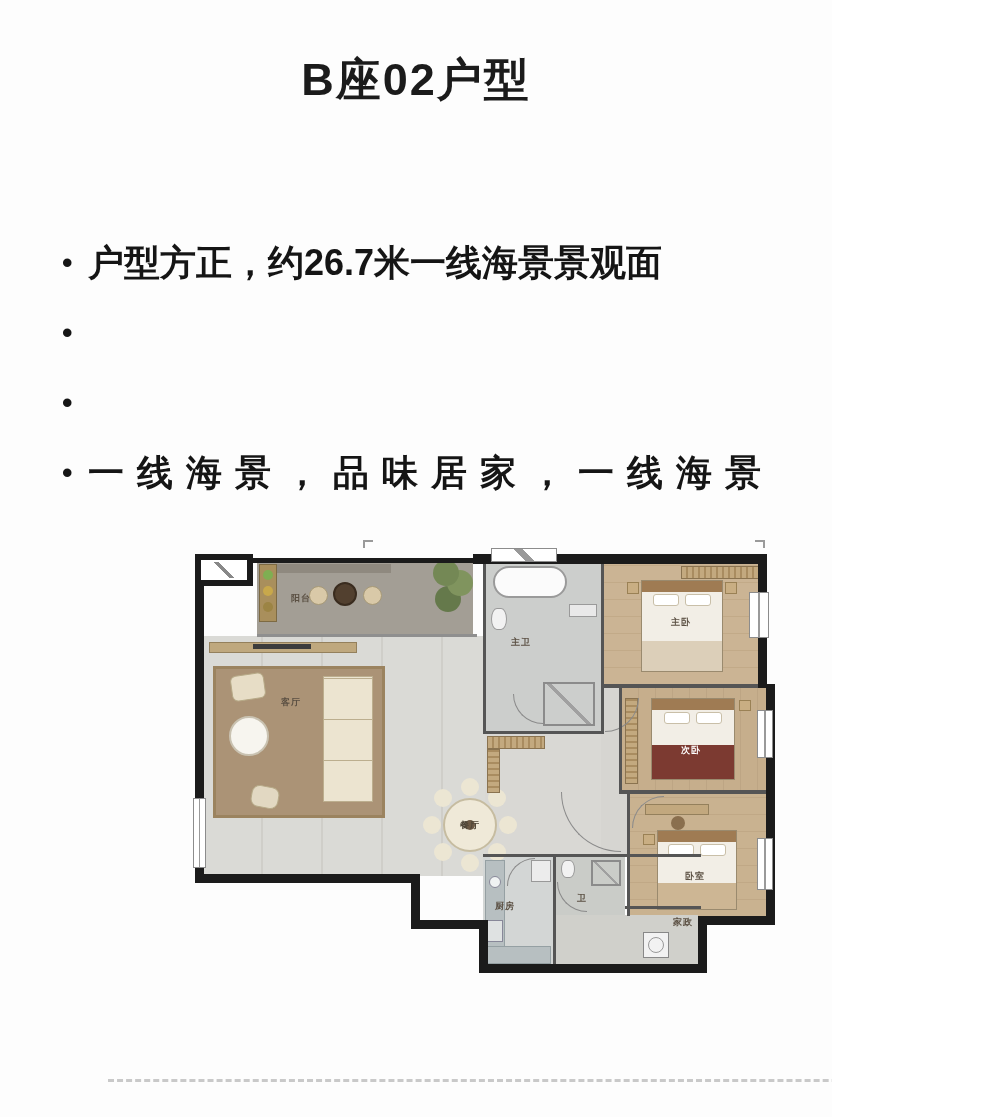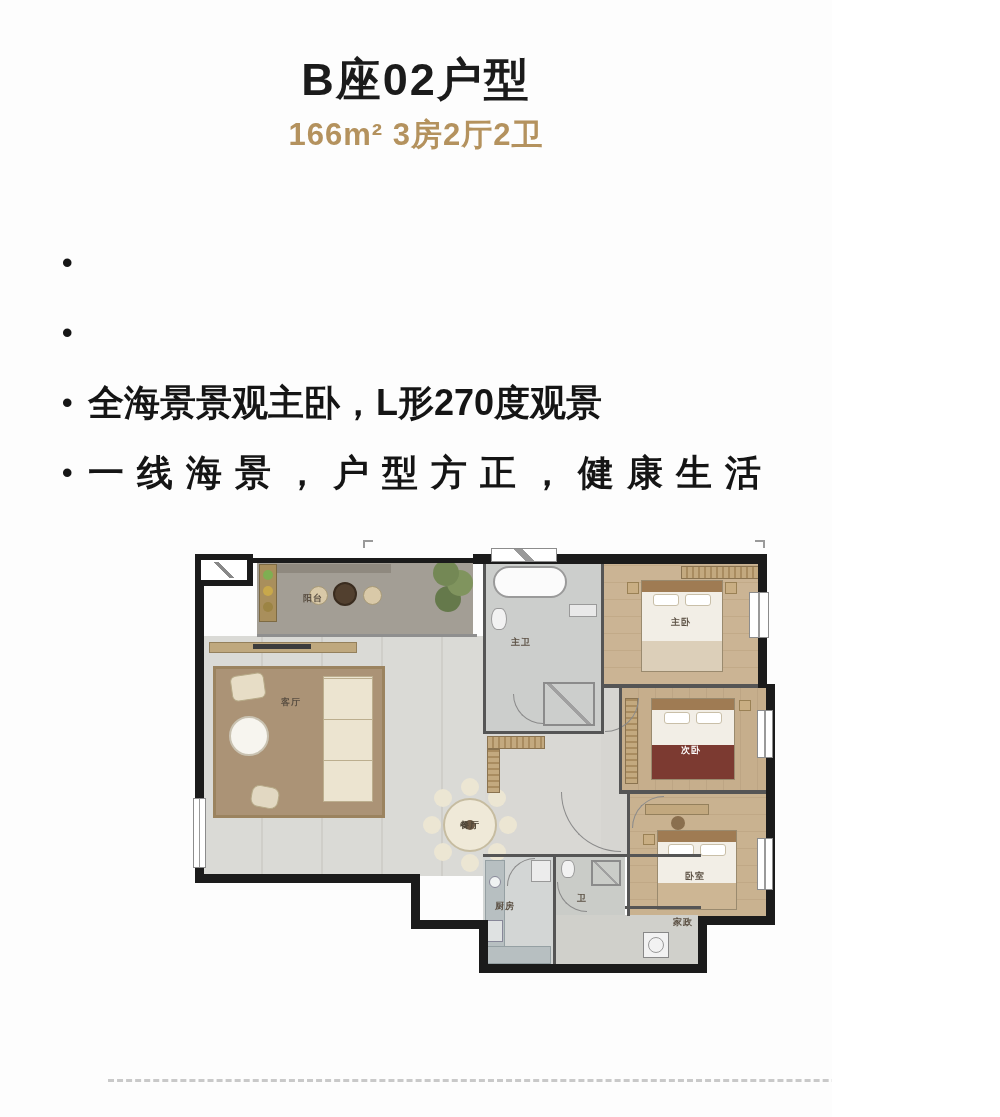--- a/index.html
+++ b/index.html
@@ -42,36 +42,35 @@
   .bed .bk{left:0;bottom:0;width:100%;height:30px;background:#dccfb9;}
   .ns{background:#c9ae83;border:1px solid #9a8155;z-index:10;}
   .tick{border-left:2px solid #9a9a9a;border-top:2px solid #9a9a9a;width:10px;height:8px;z-index:5;}
 </style>
 </head>
 <body>
 
 <div class="page">
 
   <div class="title">B座02户型</div>
-  <div class="subtitle">166m² 3房2厅2卫</div>
 
   <ul class="bullets">
     <li>
         <span class="mk">•</span>
-      </li>
-    <li>
-        <span class="mk">•</span>
-      </li>
-    <li>
-        <span class="mk">•</span>
-        <span>全海景景观主卧，L形270度观景</span>
-      </li>
-    <li>
-        <span class="mk">•</span>
-        <span>一线海景，户型方正，健康生活</span>
+        <span>户型方正，约26.7米一线海景景观面</span>
+      </li>
+    <li>
+        <span class="mk">•</span>
+      </li>
+    <li>
+        <span class="mk">•</span>
+      </li>
+    <li>
+        <span class="mk">•</span>
+        <span>一线海景，品味居家，一线海景</span>
       </li>
   </ul>
 
   <div class="plan">
 
     <div class="tick" style="left:168px;top:-8px"></div>
     <div class="tick" style="left:560px;top:-8px;transform:scaleX(-1)"></div>
 
     <div class="floor" style="left:62px;top:14px;width:216px;height:74px;background:#a39e95"></div>
     <div class="floor" style="left:8px;top:88px;width:282px;height:240px;background:repeating-linear-gradient(90deg,#dadad6 0 58px,#cfcec9 58px 60px)"></div>
@@ -190,21 +189,21 @@
     <div class="wall" style="left:503px;top:368px;width:9px;height:56px"></div>
     <div class="wall" style="left:503px;top:368px;width:77px;height:9px"></div>
 
     <div class="acbox" style="left:0px;top:6px;width:58px;height:32px"></div>
     <div class="window" style="left:296px;top:0px;width:66px;height:14px;background:linear-gradient(45deg,#fff 44%,#999 44%,#999 56%,#fff 56%)"></div>
     <div class="window v" style="left:554px;top:44px;width:20px;height:46px"></div>
     <div class="window v" style="left:562px;top:162px;width:16px;height:48px"></div>
     <div class="window v" style="left:562px;top:290px;width:16px;height:52px"></div>
     <div class="window v" style="left:-2px;top:250px;width:13px;height:70px"></div>
 
-    <div class="lbl" style="left:108px;top:44px">阳台</div>
+    <div class="lbl" style="left:96px;top:44px">阳台</div>
     <div class="lbl" style="left:86px;top:148px">客厅</div>
     <div class="lbl" style="left:265px;top:271px;color:#4f4638">餐厅</div>
     <div class="lbl" style="left:316px;top:88px">主卫</div>
     <div class="lbl" style="left:476px;top:68px">主卧</div>
     <div class="lbl" style="left:486px;top:196px;color:#fff">次卧</div>
     <div class="lbl" style="left:490px;top:322px">卧室</div>
     <div class="lbl" style="left:300px;top:352px">厨房</div>
     <div class="lbl" style="left:382px;top:344px">卫</div>
     <div class="lbl" style="left:478px;top:368px">家政</div>
   </div>

